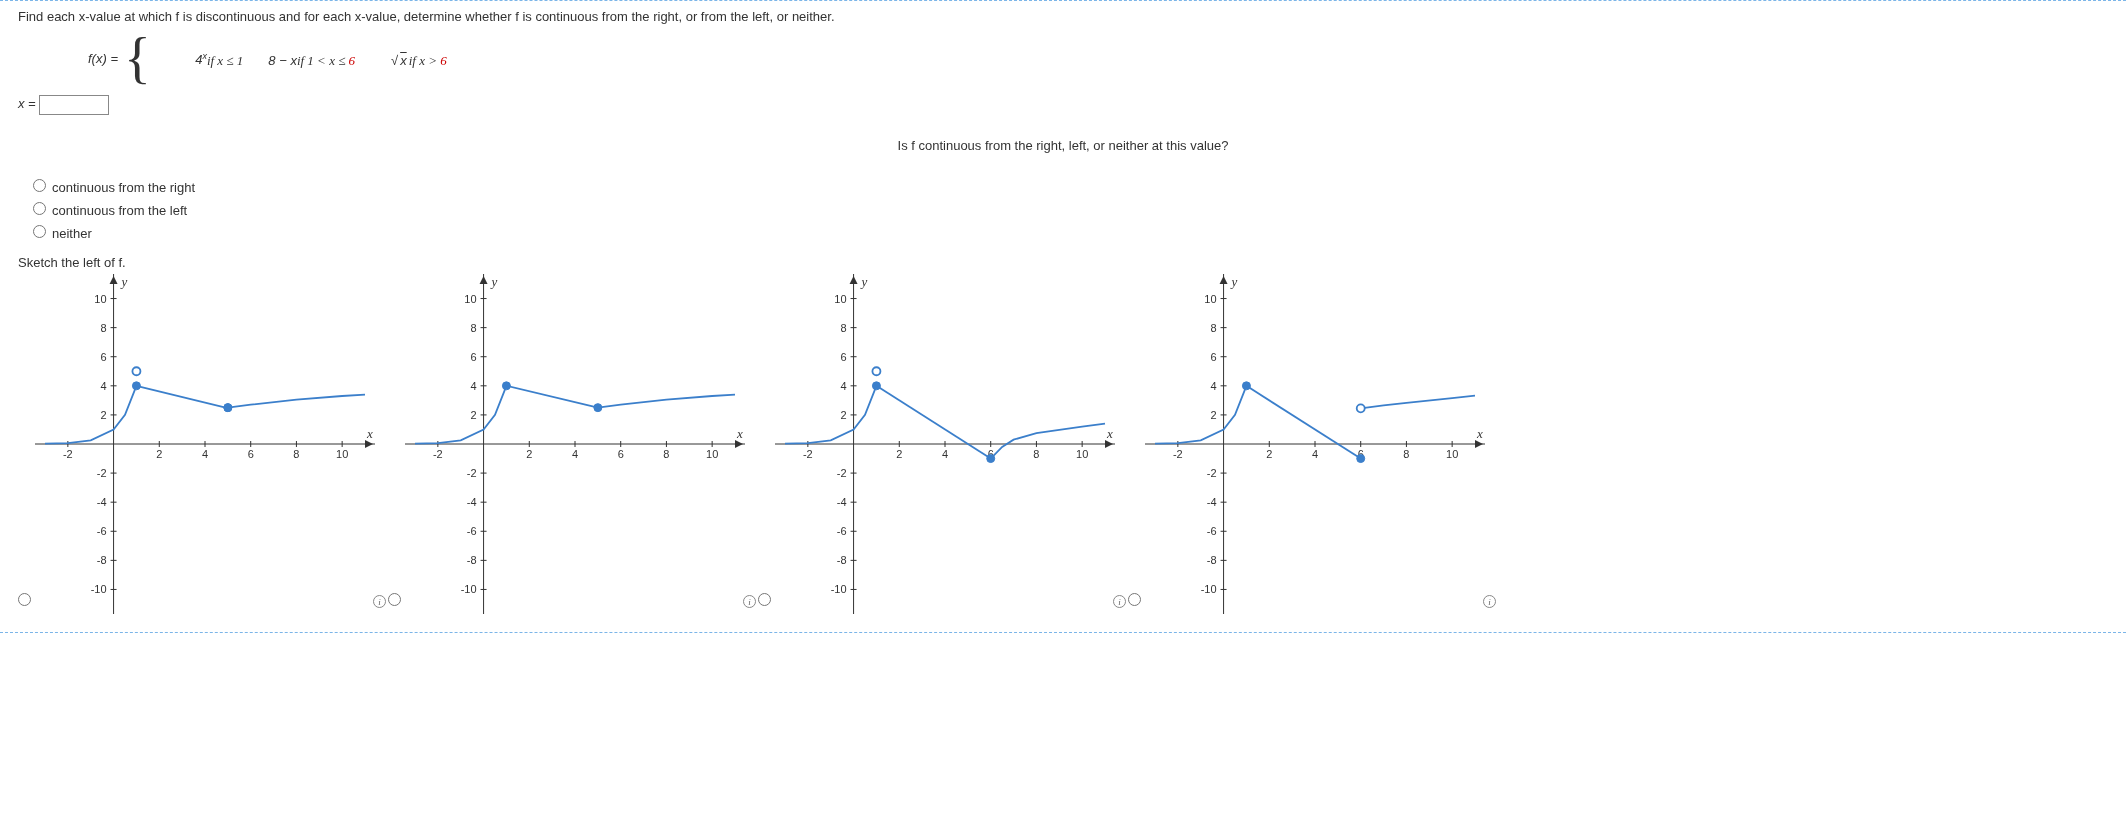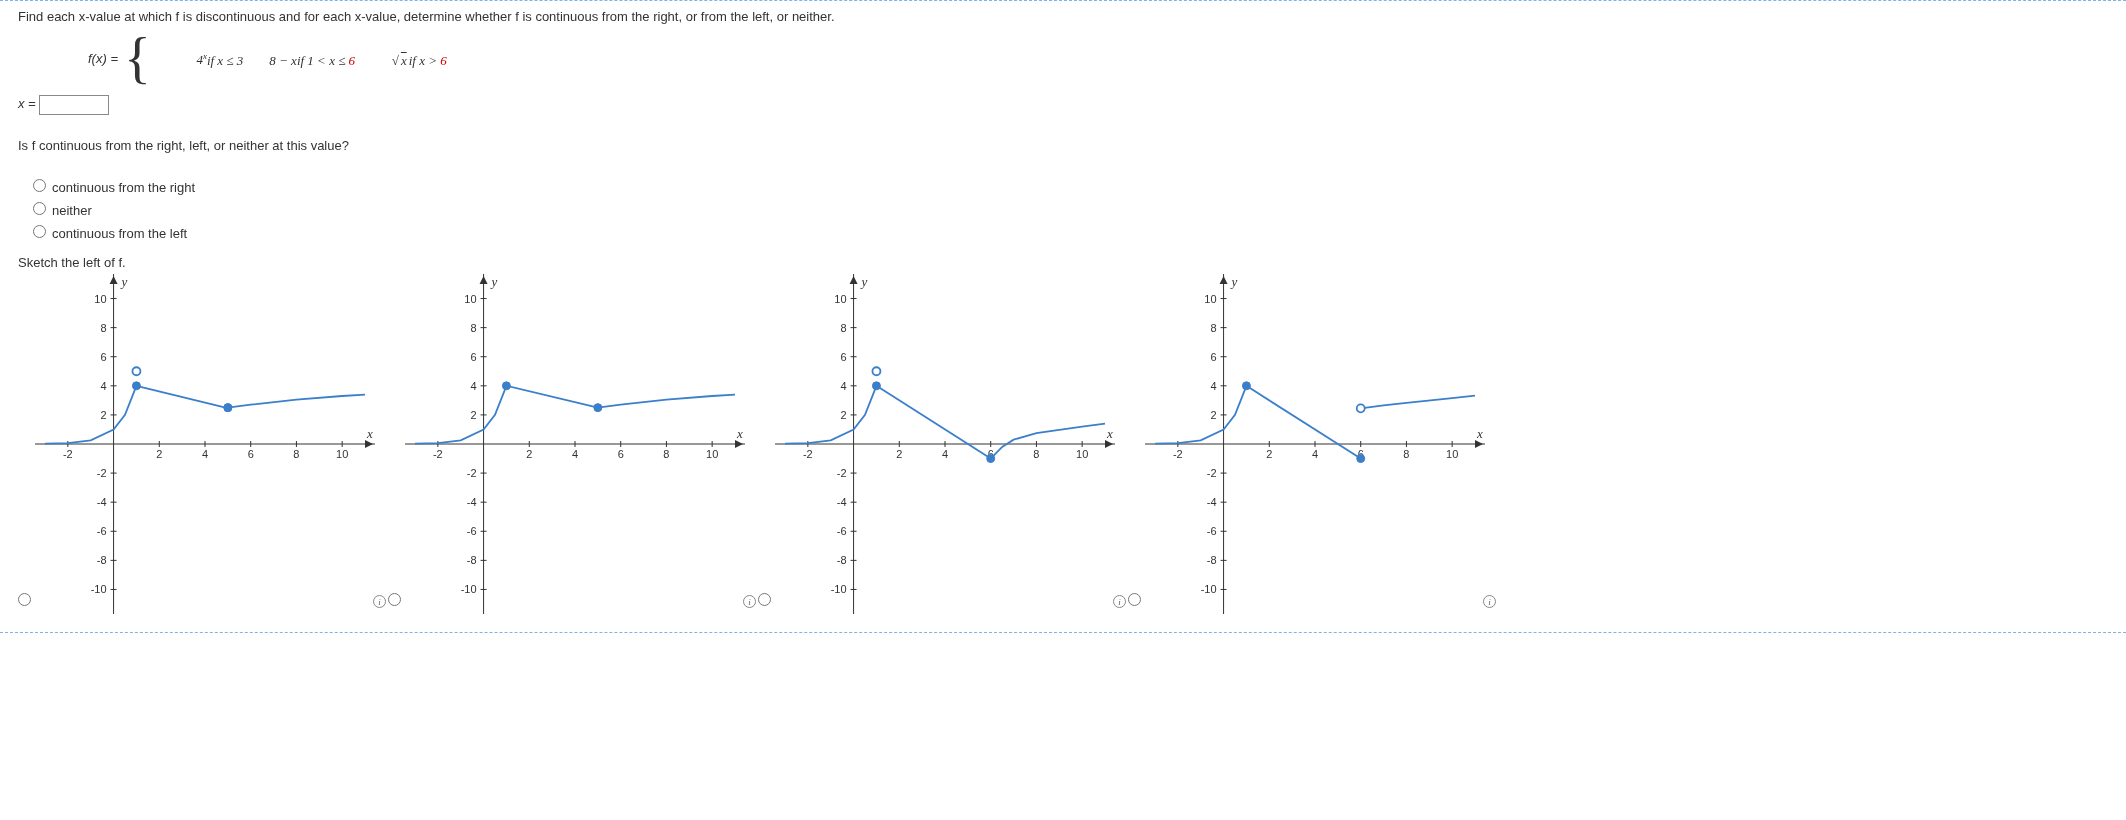--- a/index.html
+++ b/index.html
@@ -30,36 +30,36 @@
   .brace {
     font-size: 56px;
     line-height: 0.8;
     margin-right: 6px;
     font-family: "Times New Roman", serif;
   }
   .pieces {
     display: inline-block;
   }
   .pieces .row { line-height: 20px; height: 20px; }
-  .pieces .expr { display:inline-block; width:50px; font-style: italic; font-family: Liberation Serif, serif; }
+  .pieces .expr { display:inline-block; width:50px; font-style: italic; font-family: Liberation Sans, sans-serif; }
   .pieces .cond { font-style: italic; font-family: "Times New Roman", serif; }
   .sup { font-size: 9px; vertical-align: super; }
   .sqrt { text-decoration: overline; display:inline-block; padding:0 2px; }
   .red { color: #c00; }
   .xeq {
     margin: 8px 0 14px 0;
   }
   .xeq input {
     width: 70px;
     height: 20px;
     border: 1px solid #888;
     background: #fff;
     vertical-align: middle;
   }
-  .sub-q { margin: 23px 0; }
+  .sub-q { margin: 23px 0; text-align: center; }
   .options { margin: 4px 0 10px 10px; }
   .options label { display: block; line-height: 22px; cursor: pointer; }
   .options input[type="radio"] { margin-right: 6px; }
   .sketch-lbl { margin: 10px 0 4px 0; }
   .graphs-row {
     display: flex;
     flex-wrap: nowrap;
     gap: 0;
   }
   .graph-choice {
@@ -110,37 +110,37 @@
 <body>
 
 <div class="container">
 
   <div class="prompt">Find each x-value at which f is discontinuous and for each x-value, determine whether f is continuous from the right, or from the left, or neither.</div>
 
   <div class="func-block">
     <span class="func-label">f(x) = </span>
     <span class="brace">{</span>
     <span class="pieces">
-      <span class="row"><span class="expr">4<span class="sup">x</span></span><span class="cond">if x ≤ 3</span></span>
+      <span class="row"><span class="expr">4<span class="sup">x</span></span><span class="cond">if x ≤ 1</span></span>
       <span class="row"><span class="expr">8 − x</span><span class="cond">if 1 &lt; x ≤ <span class="red">6</span></span></span>
       <span class="row"><span class="expr">√<span class="sqrt">x</span></span><span class="cond">if x &gt; <span class="red">6</span></span></span>
     </span>
   </div>
 
   <div class="xeq">
     <span style="font-style:italic">x =</span>
     <input type="text" value="" style="">
   </div>
 
   <div class="sub-q">Is f continuous from the right, left, or neither at this value?</div>
 
   <div class="options">
     <label><input type="radio" name="cont" style=""><span>continuous from the right</span></label>
+    <label><input type="radio" name="cont" style=""><span>continuous from the left</span></label>
     <label><input type="radio" name="cont" style=""><span>neither</span></label>
-    <label><input type="radio" name="cont" style=""><span>continuous from the left</span></label>
   </div>
 
   <div class="sketch-lbl">Sketch the left of f.</div>
 
   <div class="graphs-row">
 
     <div class="graph-choice">
       <input type="radio" name="graph" style="">
       <svg class="graph-svg" viewBox="0 0 340 340">
           <line x1="0" y1="170" x2="340" y2="170" class="axis"></line>

